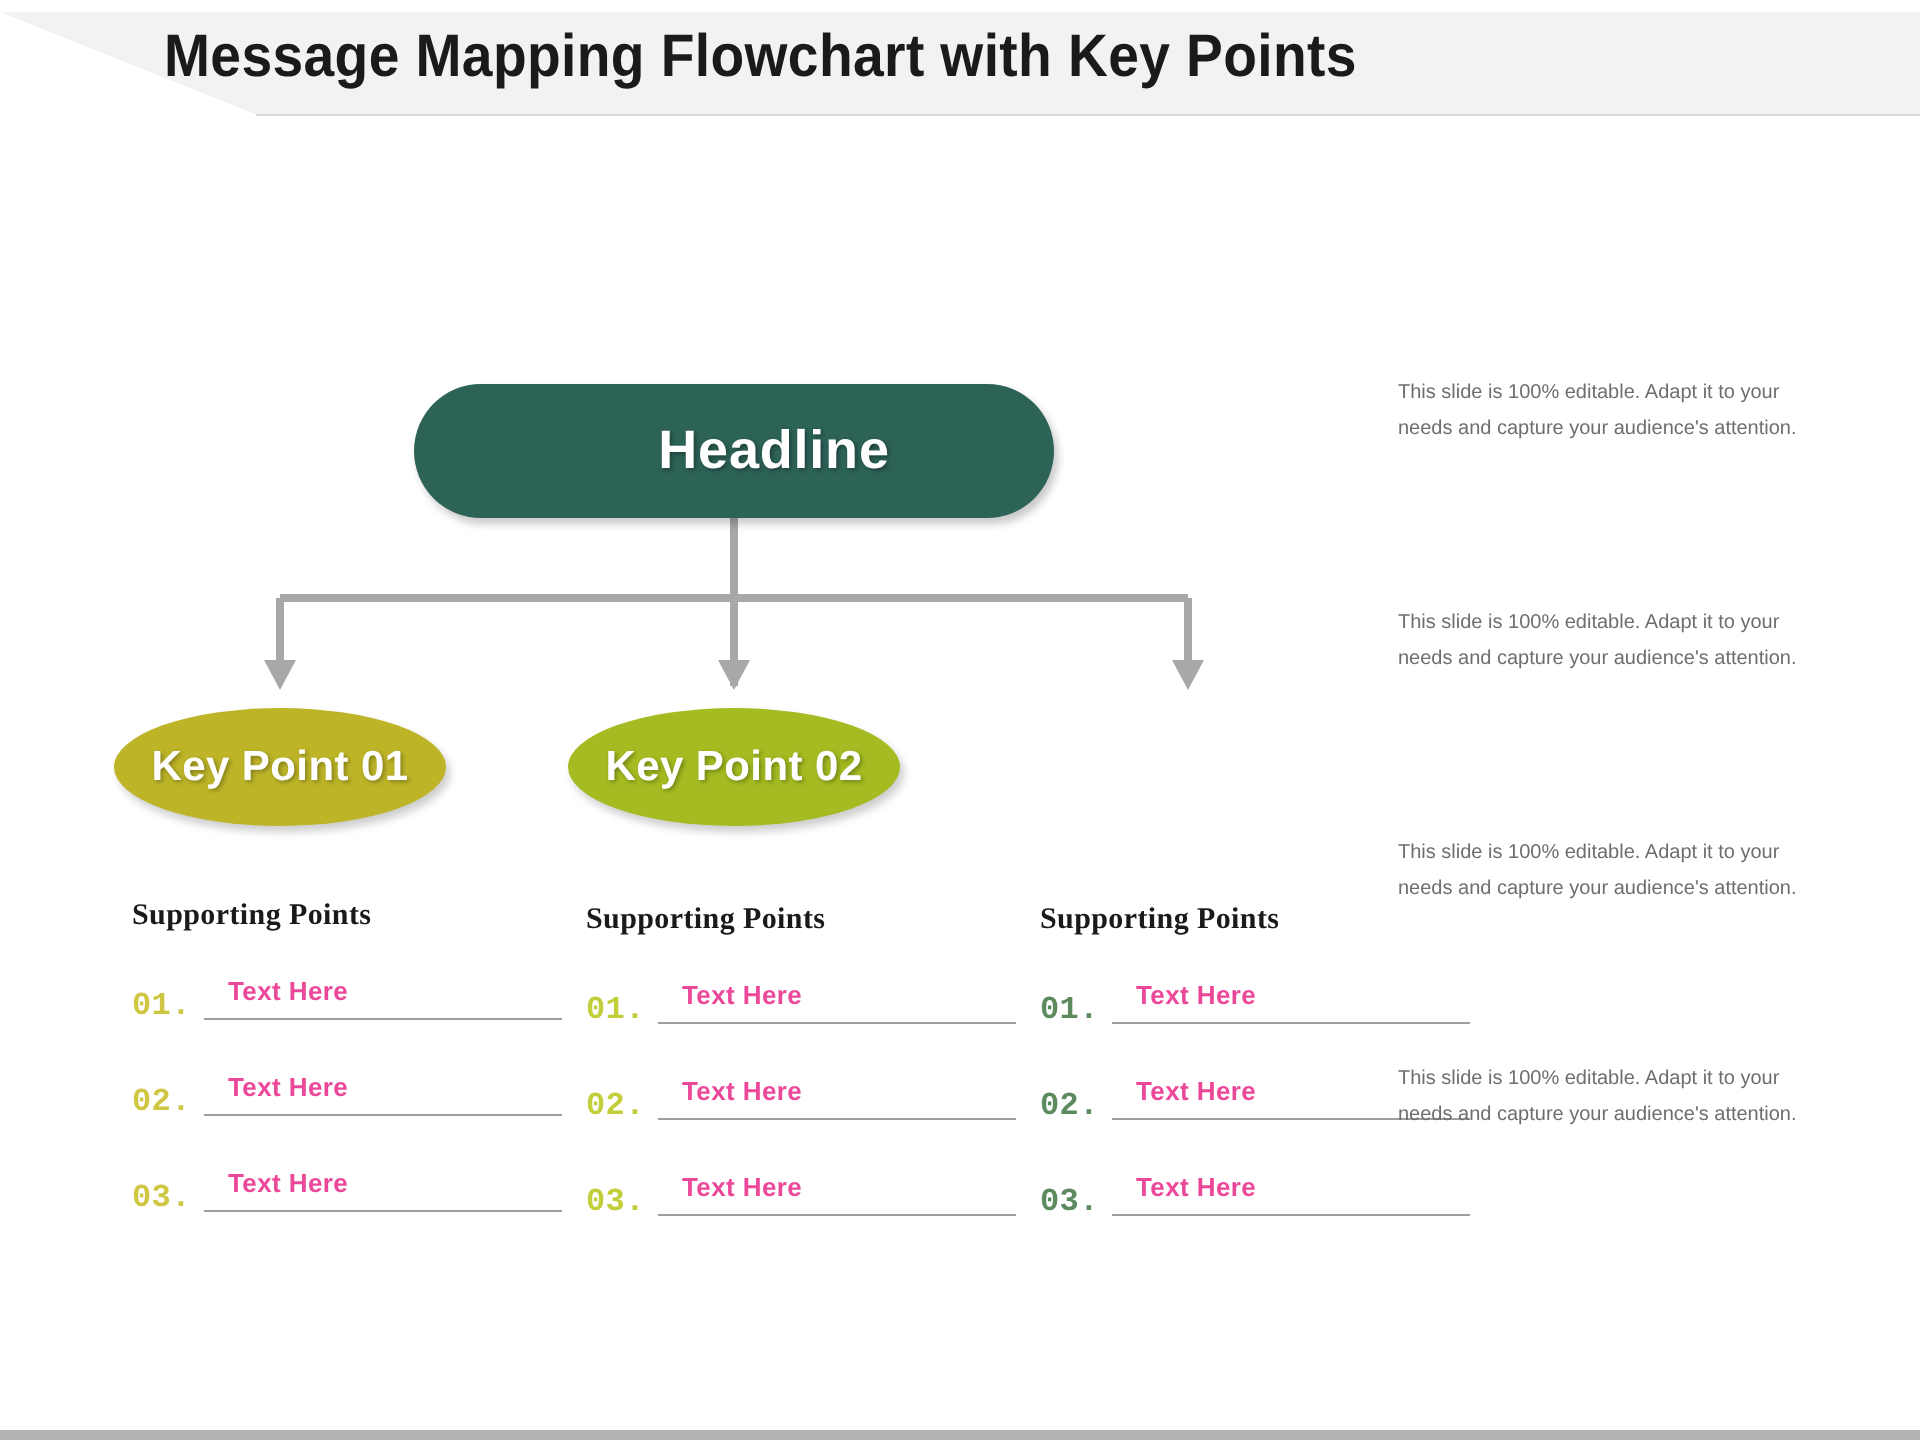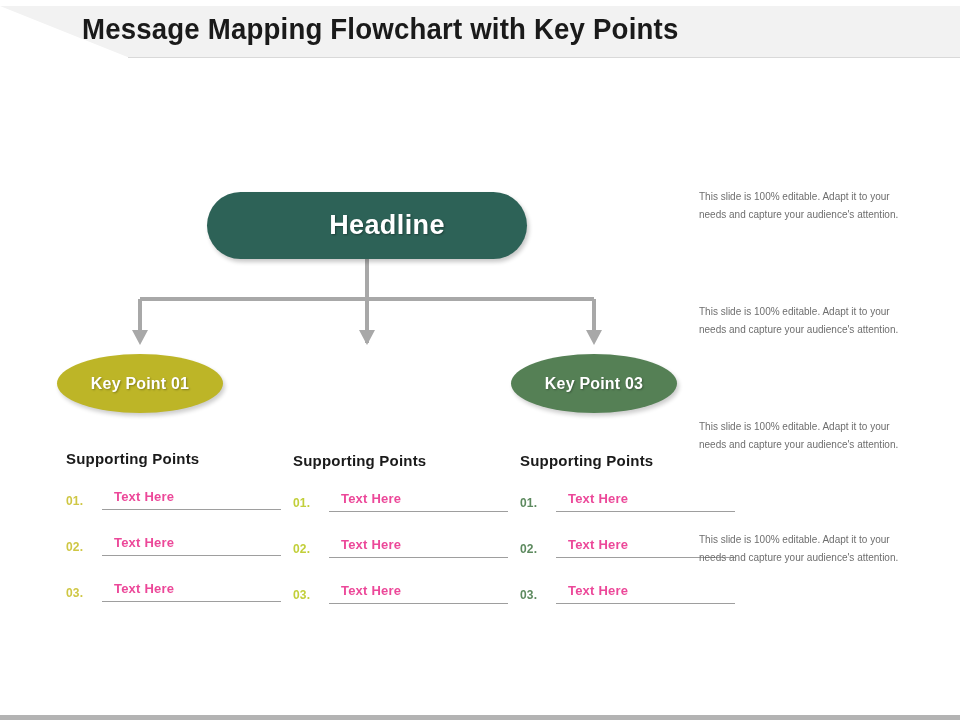--- a/index.html
+++ b/index.html
@@ -100,21 +100,21 @@
     width: 166px;
     height: 59px;
     border-radius: 50%;
     display: flex;
     align-items: center;
     justify-content: center;
     box-shadow: 2px 3px 4px rgba(0,0,0,.20);
   }
   .keypoint-label {
     color: #ffffff;
-    font-size: 16px;
+    font-size: 21px;
     font-weight: bold;
     letter-spacing: .2px;
     font-family: "Liberation Sans Narrow", "Liberation Sans", sans-serif;
     text-shadow: 1px 1px 2px rgba(0,0,0,.30);
     white-space: nowrap;
     text-align: center;
   }
   #keypoint-node-0 { left: 57px;  top: 354px; }
   #keypoint-node-1 { left: 284px; top: 354px; }
   #keypoint-node-2 { left: 511px; top: 354px; }
@@ -125,34 +125,34 @@
     width: 215px;
   }
   #support-column-0 { left: 66px;  top: 450px; }
   #support-column-1 { left: 293px; top: 452px; }
   #support-column-2 { left: 520px; top: 452px; }
 
   .support-heading {
     font-size: 15px;
     font-weight: bold;
     color: #1a1a1a;
-    font-family: Liberation Sans, sans-serif;
+    font-family: Liberation Serif, serif;
     letter-spacing: .2px;
     white-space: nowrap;
     margin-bottom: 20px;
   }
   .support-row {
     display: flex;
     align-items: flex-start;
     margin-bottom: 23px;
   }
   .support-index {
-    font-size: 12px;
-    font-weight: bold;
-    font-family: Liberation Sans, sans-serif;
+    font-size: 16px;
+    font-weight: bold;
+    font-family: Liberation Mono, monospace;
     width: 36px;
     flex: 0 0 36px;
     padding-top: 7px;
     letter-spacing: .2px;
   }
   .support-field {
     flex: 1;
     border-bottom: 1px solid #9e9e9e;
     padding: 0 0 4px 12px;
   }
@@ -204,22 +204,22 @@
     </g>
   </svg>
 
   <div id="headline-node" style="background: rgb(45, 98, 87);">
     <span id="headline-label">Headline</span>
   </div>
 
   <div class="keypoint-node" id="keypoint-node-0" style="background: rgb(189, 181, 39);">
     <span class="keypoint-label">Key Point 01</span>
   </div>
-  <div class="keypoint-node" id="keypoint-node-2" style="background: rgb(85, 128, 85);">
-    <span class="keypoint-label">Key Point 03</span>
+  <div class="keypoint-node" id="keypoint-node-1" style="background: rgb(165, 187, 33);">
+    <span class="keypoint-label">Key Point 02</span>
   </div>
 
   <div class="support-column" id="support-column-0">
     <div class="support-heading">Supporting Points</div>
     <div class="support-row">
       <span class="support-index" style="color: rgb(207, 199, 68);">01.</span>
       <span class="support-field">
         <span class="support-value">Text Here</span>
       </span>
     </div>

